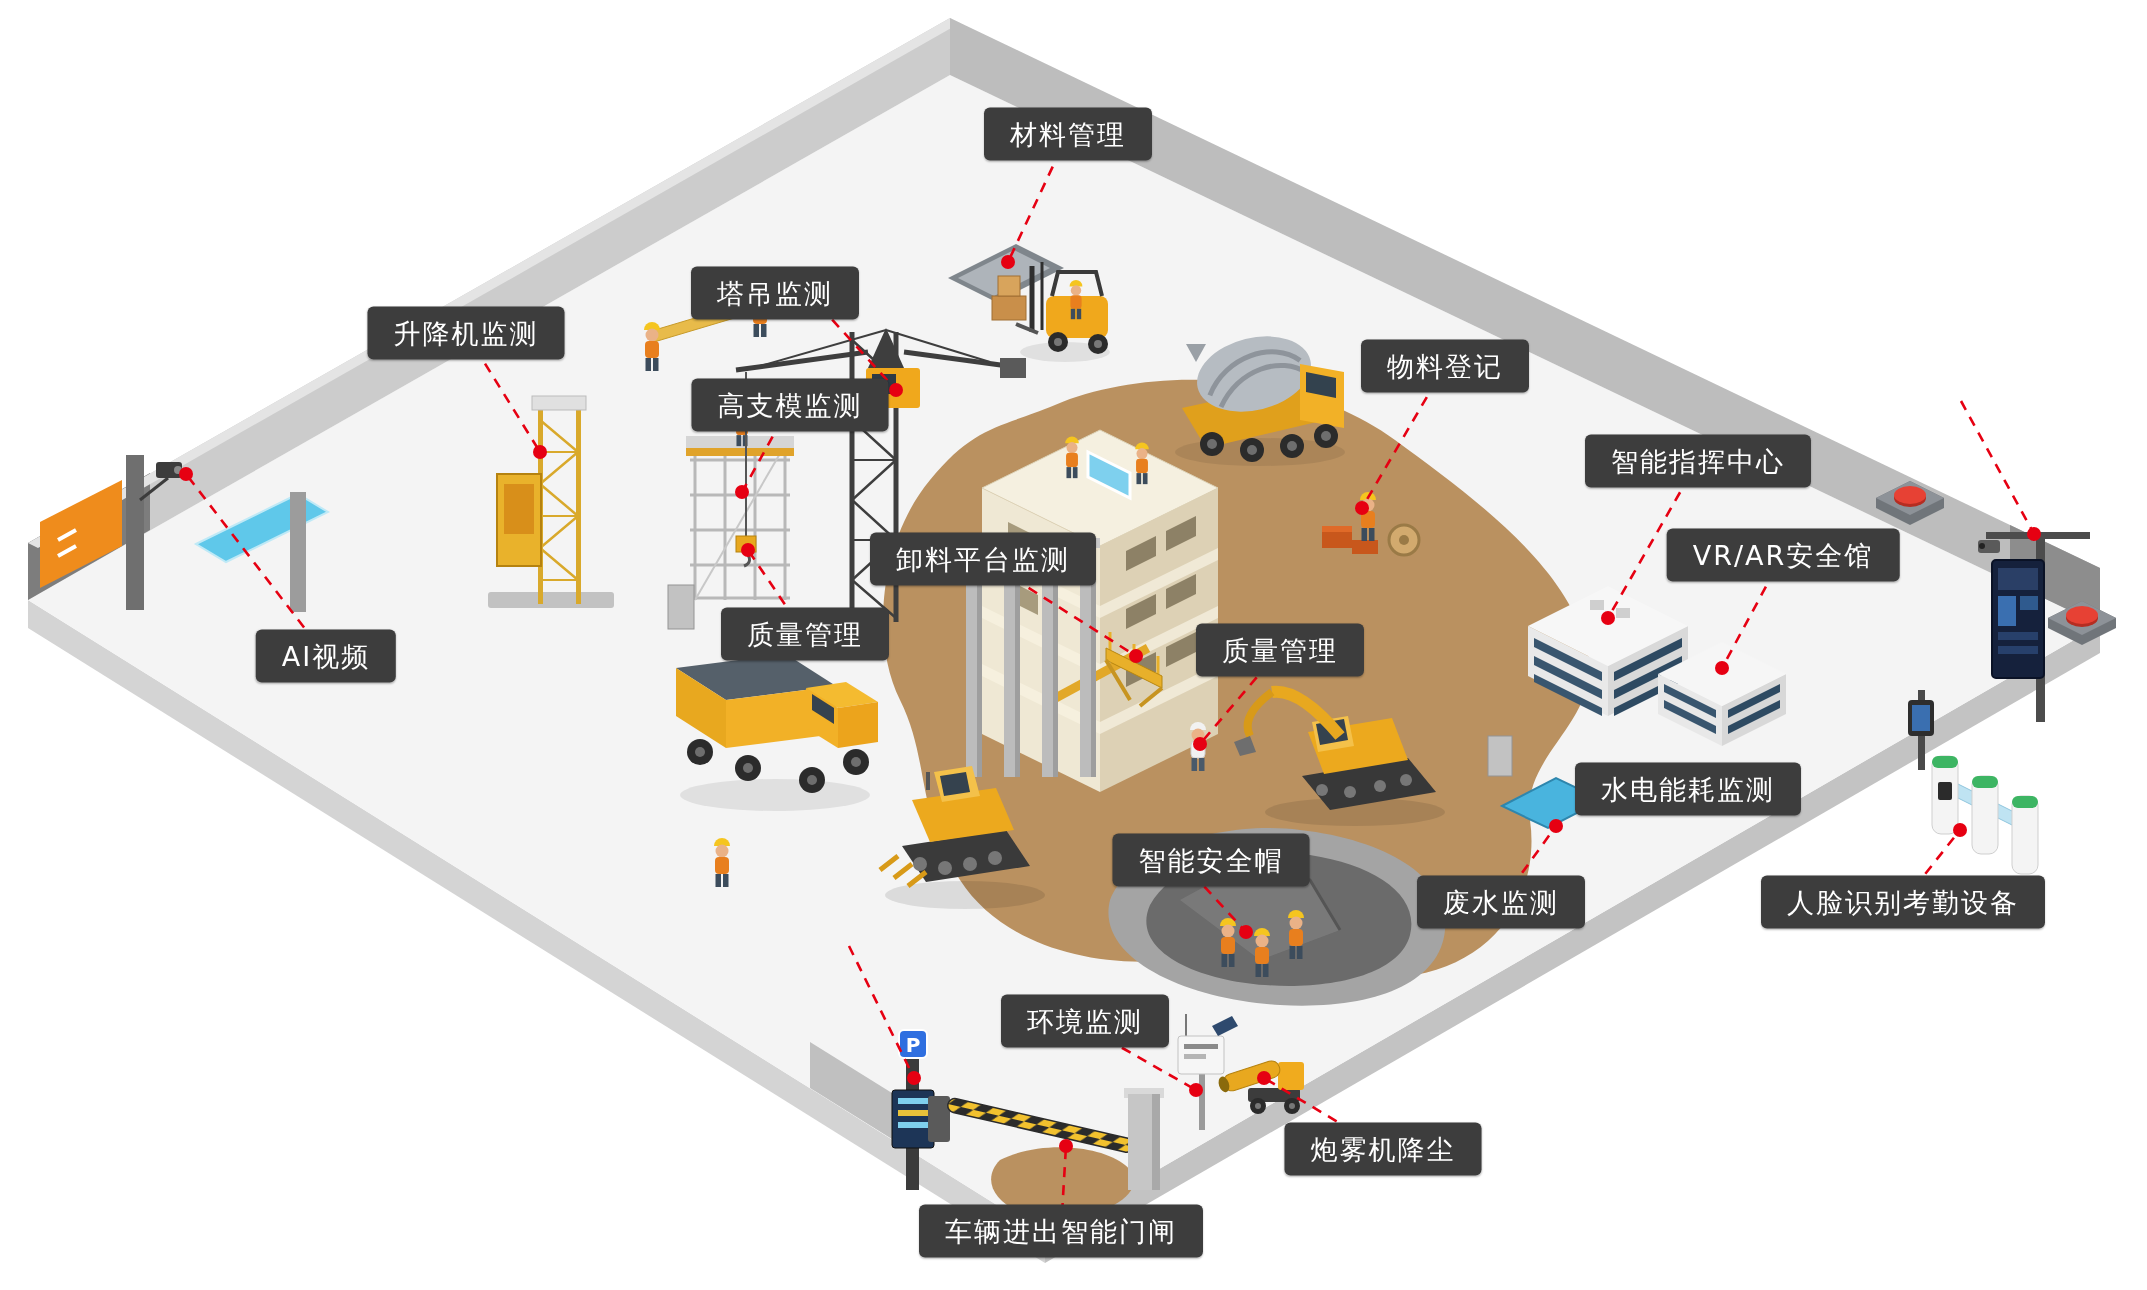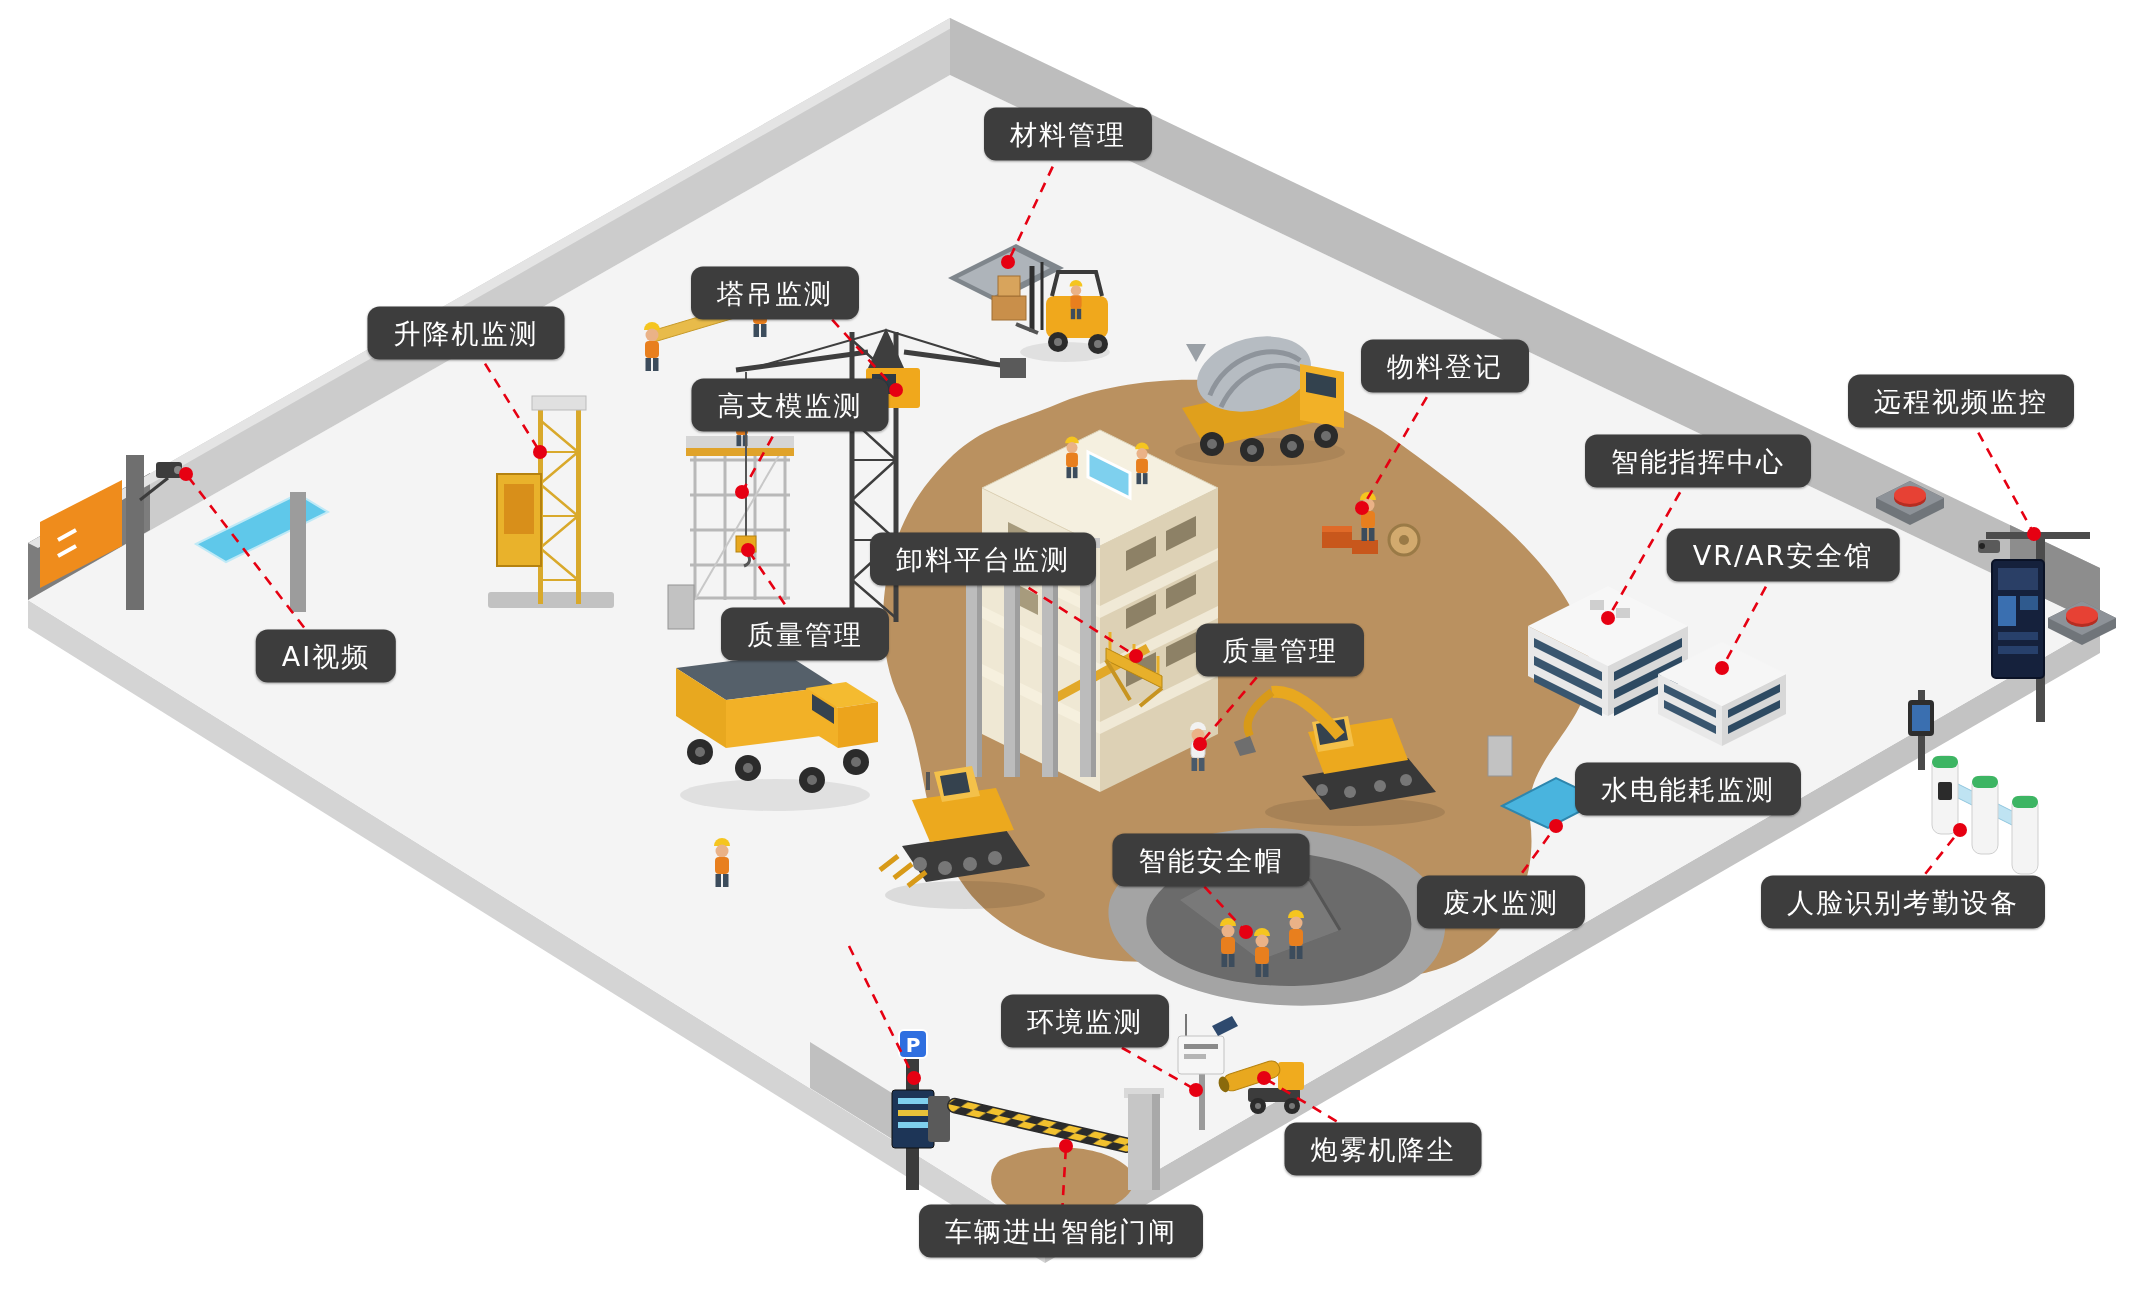--- a/index.html
+++ b/index.html
@@ -11,21 +11,21 @@
   .callout{
     position:absolute;
     transform:translate(-50%,-50%);
     background:var(--label-bg,#3d3d3d);
     color:var(--label-text,#ffffff);
     font-size:27px;
     font-weight:500;
     letter-spacing:2px;
     line-height:1;
     padding:13px 26px;
-    border-radius:12px;
+    border-radius:6px;
     white-space:nowrap;
     box-shadow:0 1px 2px rgba(0,0,0,.25);
   }
   .connector{stroke:var(--connector-red,#e60012);stroke-width:2.6;stroke-dasharray:10 8;fill:none}
   .connector-dot{fill:var(--connector-red,#e60012)}
 </style>
 </head>
 <body>
 
 <div class="stage">
@@ -430,21 +430,20 @@
         <circle cx="1066" cy="1146" r="7" class="connector-dot"></circle>
       </g>
 </svg>
 
 <div id="label-layer">
       <div class="callout" style="left: 1068px; top: 134px;">材料管理</div>
       <div class="callout" style="left: 775px; top: 293px;">塔吊监测</div>
       <div class="callout" style="left: 466px; top: 333px;">升降机监测</div>
       <div class="callout" style="left: 790px; top: 405px;">高支模监测</div>
       <div class="callout" style="left: 1445px; top: 366px;">物料登记</div>
-      <div class="callout" style="left: 1961px; top: 401px;">远程视频监控</div>
       <div class="callout" style="left: 1698px; top: 461px;">智能指挥中心</div>
       <div class="callout" style="left: 1783px; top: 555px;">VR/AR安全馆</div>
       <div class="callout" style="left: 983px; top: 559px;">卸料平台监测</div>
       <div class="callout" style="left: 326px; top: 656px;">AI视频</div>
       <div class="callout" style="left: 805px; top: 634px;">质量管理</div>
       <div class="callout" style="left: 1280px; top: 650px;">质量管理</div>
       <div class="callout" style="left: 1688px; top: 789px;">水电能耗监测</div>
       <div class="callout" style="left: 1180px; top: 860px; margin-left: 31px;">智能安全帽</div>
       <div class="callout" style="left: 1501px; top: 902px;">废水监测</div>
       <div class="callout" style="left: 1903px; top: 902px;">人脸识别考勤设备</div>

